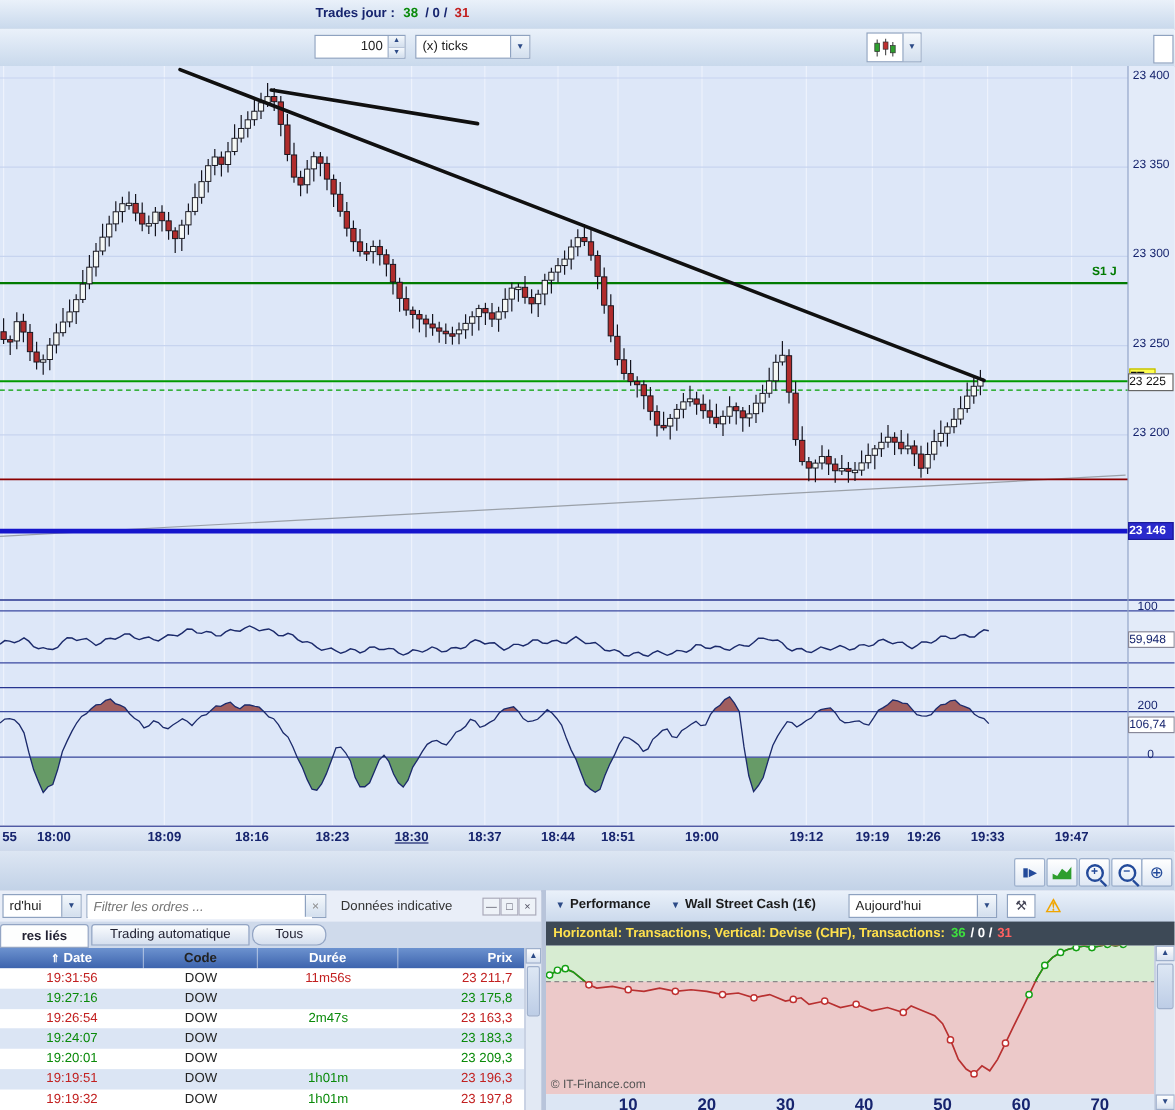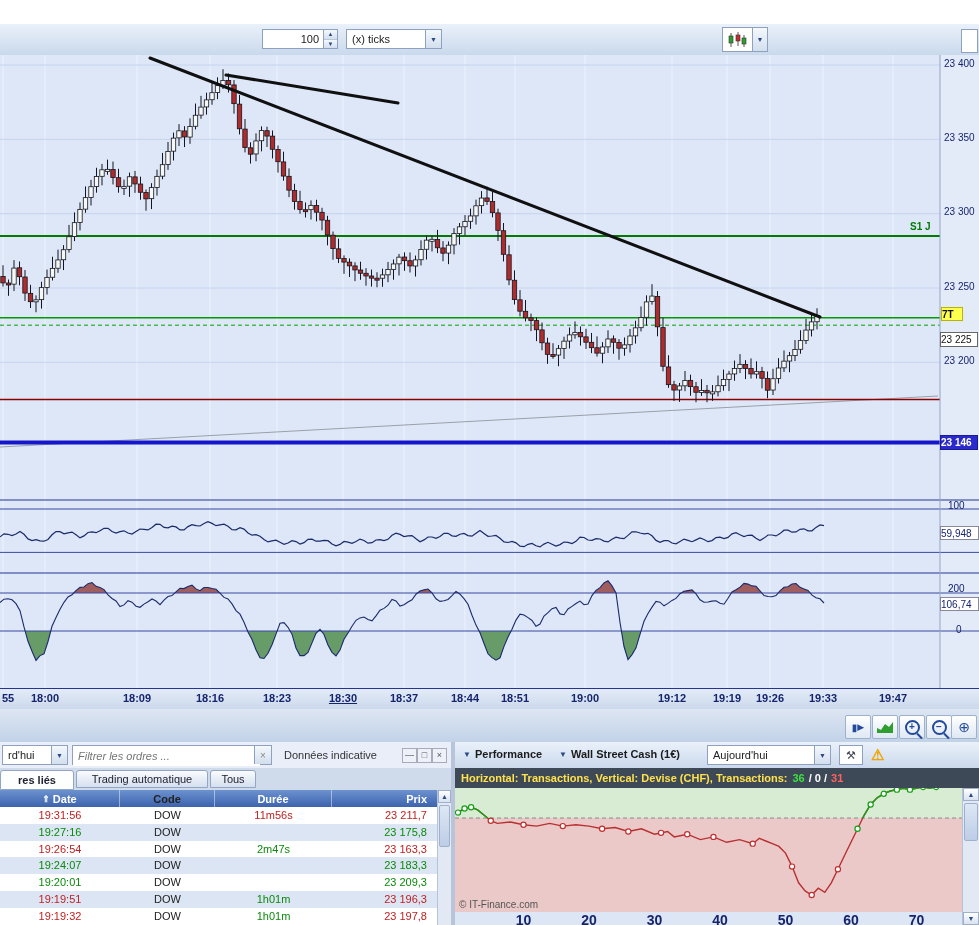--- a/index.html
+++ b/index.html
@@ -46,20 +46,28 @@
   .ddlbl .tri{font-size:8px;color:#2c4a86;}
   .infobar{position:absolute;left:0;top:26px;width:524px;height:20px;background:#3d4956;color:#ffe14d;
            font-weight:bold;display:flex;align-items:center;padding-left:6px;box-sizing:border-box;white-space:nowrap;}
   .px-label{position:absolute;top:0;width:20px;text-align:center;font-size:14px;font-weight:bold;color:#16246e;}
 </style>
 </head>
 <body>
 
 <div class="app">
 
+  <div class="bar" style="top:0;height:24px;">
+    <span class="abs" style="left:263px;top:5px;font-weight:bold;">
+      <span>Trades jour :</span>
+      <span class="green" style="margin-left:4px;">38</span>
+      <span style="margin-left:3px;color:#16246e;">/ 0 /</span>
+      <span class="red" style="margin-left:3px;">31</span>
+    </span>
+  </div>
 
   <div class="bar" style="top:24px;height:31px;">
     <div class="ctl" style="left:262px;top:5px;width:76px;">
       <span class="txt" style="left:auto;right:18px;">100</span>
       <span class="spincol">
         <span>▲</span>
         <span>▼</span>
       </span>
     </div>
     <div class="ctl" style="left:346px;top:5px;width:96px;">
@@ -435,21 +443,21 @@
       <line x1="0" y1="518" x2="979" y2="518" stroke="#27348f" stroke-width="1.2"></line>
       <line x1="940" y1="0" x2="940" y2="633" stroke="#93a5c9" stroke-width="1"></line>
     </svg>
 
   <span class="pa-label" style="top:58px;">23 400</span>
   <span class="pa-label" style="top:132px;">23 350</span>
   <span class="pa-label" style="top:206px;">23 300</span>
   <span class="pa-label" style="top:281px;">23 250</span>
   <span class="pa-label" style="top:355px;">23 200</span>
   <span class="pa-box" style="left:941px;top:307px;width:22px;height:14px;background:#ffff4d;border:1px solid #b8b400;color:#111;font-weight:bold;">7T</span>
-  <span class="pa-box" style="left:940px;top:332px;width:38px;height:15px;background:#fff;border:1px solid #666;color:#111;">23 225</span>
+  <span class="pa-box" style="left:940px;top:311px;width:38px;height:15px;background:#fff;border:1px solid #666;color:#111;">23 225</span>
   <span class="pa-box" style="left:940px;top:435px;width:38px;height:15px;background:#2a2acc;border:1px solid #1a1a99;color:#fff;font-weight:bold;">23 146</span>
   <span class="abs" style="left:910px;top:221px;color:#007a00;font-weight:bold;font-size:10px;">S1 J</span>
   <span class="pa-label" style="left:948px;top:500px;">100</span>
   <span class="pa-box" style="left:940px;top:526px;width:39px;height:14px;background:#fff;border:1px solid #889;color:#16246e;">59,948</span>
   <span class="pa-label" style="left:948px;top:583px;">200</span>
   <span class="pa-box" style="left:940px;top:597px;width:39px;height:14px;background:#fff;border:1px solid #889;color:#16246e;">106,74</span>
   <span class="pa-label" style="left:956px;top:624px;">0</span>
 
   <div id="time-axis" class="abs" style="left:0;top:688px;width:979px;height:20px;
        background:linear-gradient(#e3ebf7,#ccd9ec);border-top:1px solid #27348f;border-bottom:1px solid #9fb0cc;">
@@ -505,21 +513,21 @@
     <span class="winbtn" style="left:417px;">□</span>
     <span class="winbtn" style="left:432px;">×</span>
 
     <div class="abs" style="left:0;top:26px;width:451px;height:22px;background:#cfdaeb;border-bottom:1px solid #93a5c4;">
       <div class="tab sel" style="left:0;width:74px;">
         <span>res liés</span>
         </div>
       <div class="tab" style="left:76px;width:132px;">
         <span>Trading automatique</span>
         </div>
-      <div class="tab" style="left:210px;width:46px;">
+      <div class="tab" style="left:210px;width:62px;border-radius:8px;">
         <span>Tous</span>
         </div>
     </div>
 
     <div class="thead">
       <span class="hcell c-date">
         <span style="font-size:9px;margin-right:3px;">⇑</span>
         <span>Date</span>
       </span>
       <span class="hcell c-code">

